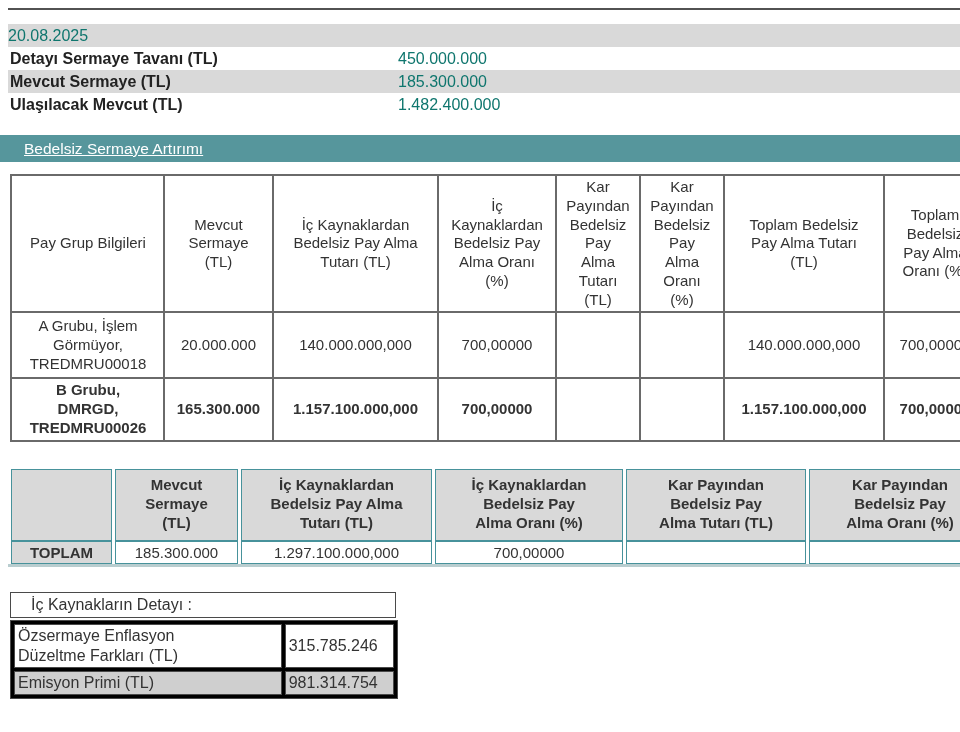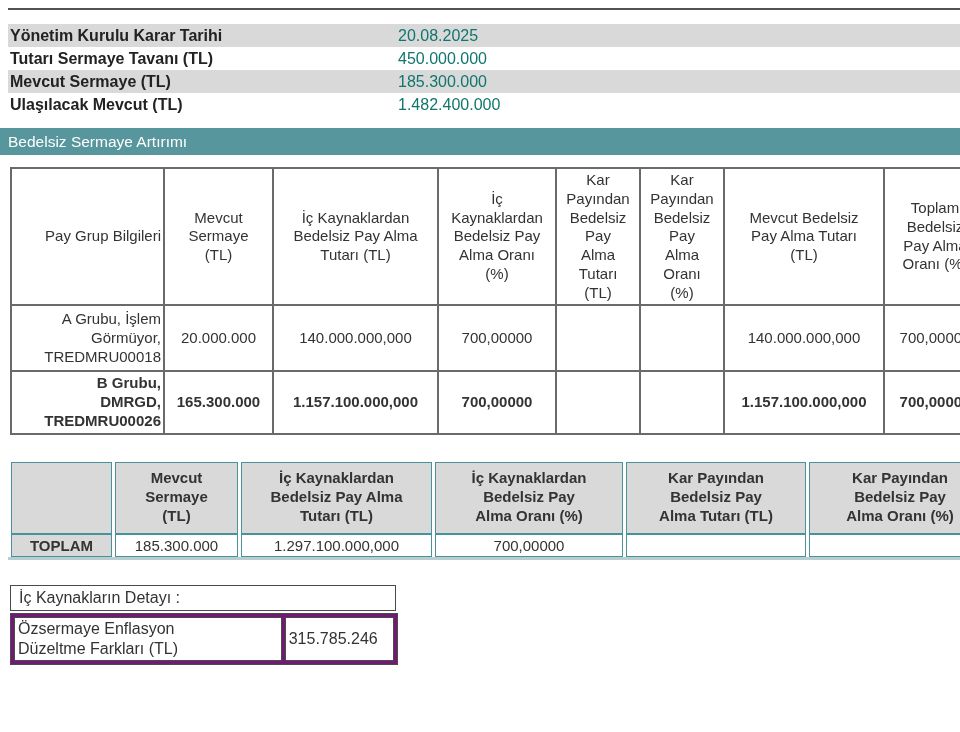--- a/index.html
+++ b/index.html
@@ -17,37 +17,37 @@
     background: #525252;
   }
   
   .kv { margin: 14px 0 0 8px; width: 952px; }
   .kv-row { height: 23px; display: flex; align-items: center; font-size: 16px; }
   .kv-row.shaded { background: var(--shade, #d9d9d9); }
   .kv-label { font-weight: bold; color: #222; width: 390px; padding-left: 2px; flex: 0 0 390px; }
   .kv-value { color: #0f766e; }
   
   .teal-bar {
-    margin-top: 12px; height: 27px; width: 960px;
+    margin-top: 19px; height: 27px; width: 960px;
     background: var(--teal-bar, #56969c);
-    color: #fff; font-size: 15.5px; line-height: 27px; padding-left: 8px;
+    color: #fff; font-size: 15.5px; line-height: 27px; padding-left: 24px; text-decoration: underline;
   }
   
   .t1wrap { margin: 12px 0 0 10px; width: 950px; overflow: hidden; }
   table.t1 {
     border-collapse: collapse; table-layout: fixed; width: 975px;
     font-size: 15px; color: #333;
   }
   .t1 td {
     border: 2px solid var(--t1-border, #6a6a6a);
     text-align: center; vertical-align: middle;
     padding: 2px; line-height: 1.25; white-space: pre-line; overflow: hidden;
   }
   .t1 tr.hdr td { height: 104px; font-weight: normal; }
-  .t1 td.c1 { text-align: right; padding-left: 3px; }
+  .t1 td.c1 { text-align: center; padding-left: 3px; }
   .t1 tr.rowA td { height: 66px; margin-top: 11px; }
   .t1 tr.rowB td { height: 48px; font-weight: bold; }
   
   .t2wrap { margin: 27px 0 0 8px; width: 952px; overflow: hidden; padding-bottom: 5px; }
   table.t2 {
     border-collapse: separate; border-spacing: 3px 0;
     table-layout: fixed; width: 986px;
     font-size: 15px; color: #333;
     box-shadow: 0 3px 0 #b9cdcf;
   }
@@ -61,51 +61,50 @@
   .t2 td {
     border: 1px solid var(--t2-border, #47929b);
     height: 23px; text-align: center; vertical-align: middle;
     background: #fff; overflow: hidden;
   }
   .t2 td.lab { background: var(--shade, #d9d9d9); font-weight: bold; }
   
   .d-title {
     margin: 23px 0 0 10px; width: 386px; height: 26px;
     border: 1px solid #4a4a4a;
-    font-size: 16px; line-height: 24px; padding-left: 8px; color: #333;
+    font-size: 16px; line-height: 24px; padding-left: 20px; color: #333;
     background: #fff;
   }
   table.t3 {
     margin: 2px 0 13px 10px;
     border: 1px solid #4a4a4a;
     border-collapse: separate; border-spacing: 3px;
-    background: #701a75;
+    background: #000000;
     table-layout: fixed; width: 388px;
     font-size: 16px; color: #333;
   }
   .t3 td {
     background: #fff; border: 1px solid #4a4a4a;
     padding: 1px 3px; vertical-align: middle;
     line-height: 1.25; white-space: pre-line; overflow: hidden;
   }
   .t3 tr.r1 td { height: 44px; }
   .t3 tr.r2 td { height: 21px; background: #cfcfcf; }
 </style>
 </head>
 <body>
 
 <div class="topline"></div>
 
 <div class="kv">
   <div class="kv-row shaded">
-    <span class="kv-label">Yönetim Kurulu Karar Tarihi</span>
     <span class="kv-value">20.08.2025</span>
   </div>
   <div class="kv-row">
-    <span class="kv-label">Tutarı Sermaye Tavanı (TL)</span>
+    <span class="kv-label">Detayı Sermaye Tavanı (TL)</span>
     <span class="kv-value">450.000.000</span>
   </div>
   <div class="kv-row shaded">
     <span class="kv-label">Mevcut Sermaye (TL)</span>
     <span class="kv-value">185.300.000</span>
   </div>
   <div class="kv-row">
     <span class="kv-label">Ulaşılacak Mevcut (TL)</span>
     <span class="kv-value">1.482.400.000</span>
   </div>
@@ -148,21 +147,21 @@
 Alma
 Tutarı
 (TL)</td>
       <td>Kar
 Payından
 Bedelsiz
 Pay
 Alma
 Oranı
 (%)</td>
-      <td>Mevcut Bedelsiz
+      <td>Toplam Bedelsiz
 Pay Alma Tutarı
 (TL)</td>
       <td>Toplam
 Bedelsiz
 Pay Alma
 Oranı (%)</td>
     </tr>
     <tr class="rowA">
       <td class="c1">A Grubu, İşlem
 Görmüyor,
@@ -238,14 +237,18 @@
   <colgroup>
     <col style="width:267px">
       <col style="width:109px">
   </colgroup>
   <tbody>
       <tr class="r1">
     <td>Özsermaye Enflasyon
 Düzeltme Farkları (TL)</td>
     <td>315.785.246</td>
   </tr>
+  <tr class="r2">
+    <td>Emisyon Primi (TL)</td>
+    <td>981.314.754</td>
+  </tr>
 </tbody>
   </table>
 
 </body></html>

